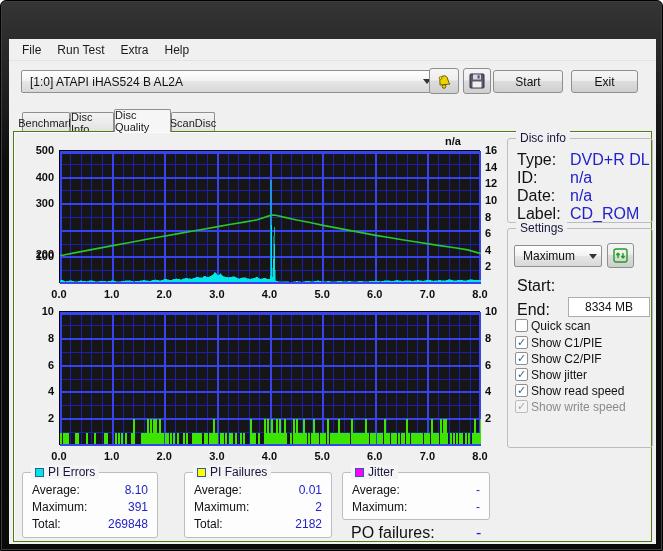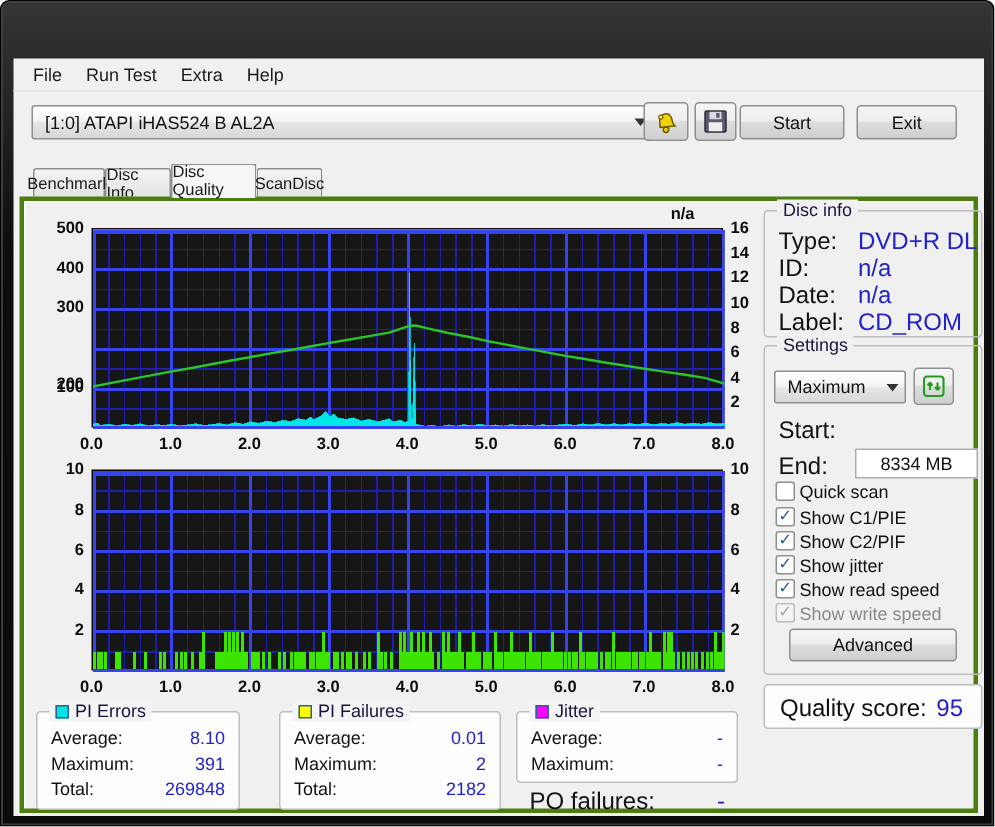--- a/index.html
+++ b/index.html
@@ -19,21 +19,21 @@
   
   .btn{background:linear-gradient(#f5f5f5,#eeeeee 45%,#dddddd 50%,#cfcfcf);border:1px solid #8e8f8f;border-radius:3px;display:flex;align-items:center;justify-content:center;font-size:12px;color:#111;}
   .combo{background:linear-gradient(#ffffff,#f2f2f2 50%,#e6e6e6 50%,#d8d8d8);border:1px solid #8e8f8f;border-radius:2px;position:absolute;display:flex;align-items:center;}
   .combo .ctext{flex:1;padding-left:8px;font-size:12px;color:#111;}
   .combo .arrow{width:17px;display:flex;align-items:center;justify-content:center;}
   .tri-down{width:0;height:0;border-left:4px solid transparent;border-right:4px solid transparent;border-top:5px solid #333;}
   .textbox{position:absolute;background:#fff;border:1px solid #abadb3;font-size:12px;color:#111;display:flex;align-items:center;justify-content:center;}
   
   .tab{position:absolute;top:73px;height:20px;background:linear-gradient(#f4f4f4,#e2e2e2);border:1px solid #8e8f8f;border-bottom:none;border-radius:2px 2px 0 0;font-size:11px;color:#1a1a1a;display:flex;align-items:center;justify-content:center;z-index:2;}
   .tab.active{top:70px;height:23px;background:#f6f6f6;z-index:4;}
-  .page{position:absolute;left:4px;top:92px;width:639px;height:411px;background:#f0f0f0;border:3px solid #4d7c0f;box-shadow:inset 1px 1px 0 #fcfcfc;z-index:3;}
+  .page{position:absolute;left:4px;top:92px;width:639px;height:411px;background:#f0f0f0;border:1px solid #4d7c0f;box-shadow:inset 1px 1px 0 #fcfcfc;z-index:3;}
   .chartbox{position:absolute;border:1px solid #060606;}
   .tick-label{position:absolute;font-size:11px;font-weight:bold;color:#0d0d0d;white-space:nowrap;}
   .tl-left{transform:translate(-100%,-50%);}
   .tl-right{transform:translate(0,-50%);}
   .tl-x{transform:translate(-50%,0);}
   .na-label{position:absolute;font-size:11px;font-weight:bold;color:#0d0d0d;transform:translate(-100%,-50%);}
   
   .groupbox{position:absolute;border:1px solid #bdbdc0;border-radius:3px;}
   .gb-title{position:absolute;top:-8px;left:8px;background:#f0f0f0;padding:0 4px;font-size:12px;color:#16163f;white-space:nowrap;display:flex;align-items:center;gap:4px;}
   .whitebox{background:#fdfdfd;}
@@ -480,29 +480,22 @@
           </div>
         <div class="cbrow" style="left:7px;top:155px;">
             <span class="cb">✓</span>
             <span>Show read speed</span>
           </div>
         <div class="cbrow disabled" style="left:7px;top:171px;">
             <span class="cb">✓</span>
             <span>Show write speed</span>
           </div>
 
-        <div class="btn" style="position:absolute;left:16px;top:188px;width:112px;height:22px;">
-            <span>Advanced</span>
-          </div>
-      </div>
-
-      <div class="groupbox whitebox" style="left:493px;top:322px;width:146px;height:30px;">
-        <span class="row-kv" style="left:10px;top:7px;">Quality score:</span>
-        <span class="row-kv blue" style="right:12px;top:7px;">95</span>
-      </div>
+      </div>
+
 
 
       <div class="groupbox whitebox" style="left:8px;top:340px;width:136px;height:66px;">
         <span class="gb-title">
             <span class="legend-sq" id="sq-pie" style="background: rgb(0, 230, 230);"></span>
             <span>PI Errors</span>
           </span>
         <div class="srow" style="top:10px;">
             <span class="lbl">Average:</span>
             <span class="val">8.10</span>

